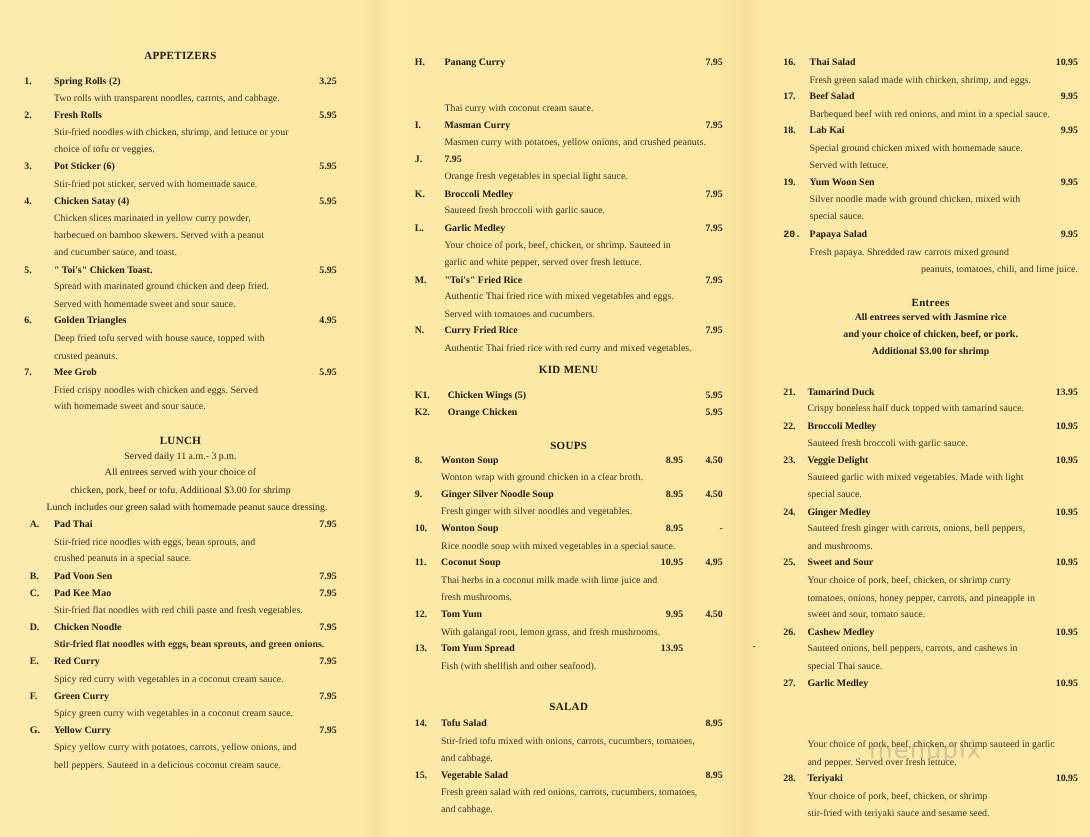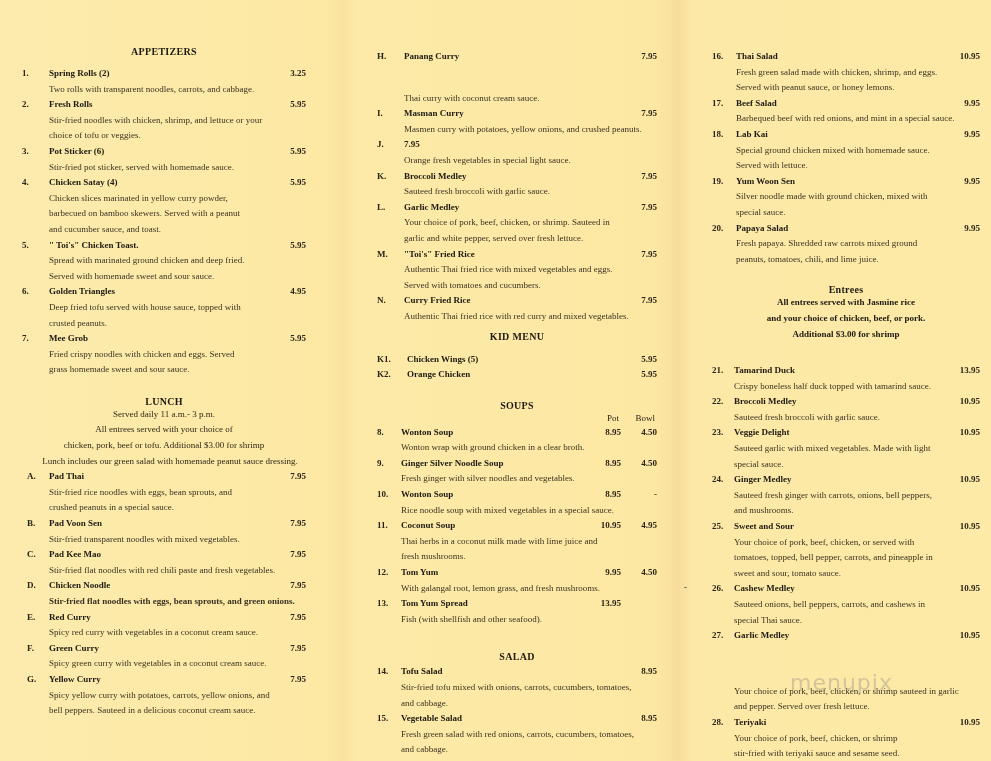--- a/index.html
+++ b/index.html
@@ -102,21 +102,21 @@
           <div class="desc" style="white-space: nowrap;">Deep fried tofu served with house sauce, topped with</div>
           <div class="desc" style="white-space: nowrap;">crusted peanuts.</div>
         </div>
         <div class="item">
           <div class="item-head">
             <span class="num">7.</span>
             <span class="name">Mee Grob</span>
             <span class="price">5.95</span>
           </div>
           <div class="desc" style="white-space: nowrap;">Fried crispy noodles with chicken and eggs. Served</div>
-          <div class="desc" style="white-space: nowrap;">grass homemade sweet and sour sauce.</div>
+          <div class="desc" style="white-space: nowrap;">with homemade sweet and sour sauce.</div>
         </div>
       </div>
 
     <div class="section-title" style="margin-top:18px;">LUNCH</div>
     <div>
       <div class="note">Served daily 11 a.m.- 3 p.m.</div>
       <div class="note">All entrees served with your choice of</div>
       <div class="note">chicken, pork, beef or tofu.  Additional $3.00 for shrimp</div>
       <div class="note" style="margin-left:-18px;margin-right:-30px;white-space:nowrap;">Lunch includes our green salad with homemade peanut sauce dressing.</div>
     </div>
@@ -129,21 +129,20 @@
           </div>
           <div class="desc" style="padding-left: 22px; white-space: nowrap;">Stir-fried rice noodles with eggs, bean sprouts, and</div>
           <div class="desc" style="padding-left: 22px; white-space: nowrap;">crushed peanuts in a special sauce.</div>
         </div>
         <div class="item">
           <div class="item-head">
             <span class="num" style="width: 22px;">B.</span>
             <span class="name">Pad Voon Sen</span>
             <span class="price">7.95</span>
           </div>
-          <div class="desc" style="padding-left: 22px; white-space: nowrap;">Stir-fried transparent noodles with mixed vegetables.</div>
         </div>
         <div class="item">
           <div class="item-head">
             <span class="num" style="width: 22px;">C.</span>
             <span class="name">Pad Kee Mao</span>
             <span class="price">7.95</span>
           </div>
           <div class="desc" style="padding-left: 22px; white-space: nowrap;">Stir-fried flat noodles with red chili paste and fresh vegetables.</div>
         </div>
         <div class="item">
@@ -255,24 +254,20 @@
         <div class="item">
           <div class="item-head">
             <span class="num" style="width: 30px;">K2.</span>
             <span class="name">Orange Chicken</span>
             <span class="price">5.95</span>
           </div>
         </div>
       </div>
 
     <div class="section-title" style="margin-top:17px;">SOUPS</div>
-    <div class="hdr-row" style="padding-right:2px;">
-      <span>Pot</span>
-      <span>Bowl</span>
-    </div>
     <div id="soup-list">
         <div class="item">
           <div class="item-head">
             <span class="num" style="width: 24px;">8.</span>
             <span class="name">Wonton Soup</span>
             <span class="price2">8.95</span>
             <span class="price2">4.50</span>
           </div>
           <div class="desc" style="padding-left: 24px; white-space: nowrap;">Wonton wrap with ground chicken in a clear broth.</div>
         </div>
@@ -349,21 +344,20 @@
 
   <div class="col col3">
     <div id="salad-list-b" style="margin-top:49px;">
         <div class="item">
           <div class="item-head">
             <span class="num" style="width: 24px;">16.</span>
             <span class="name">Thai Salad</span>
             <span class="price">10.95</span>
           </div>
           <div class="desc" style="padding-left: 24px; white-space: nowrap;">Fresh green salad made with chicken, shrimp, and eggs.</div>
-          <div class="desc" style="padding-left: 24px; white-space: nowrap;">Served with peanut sauce, or honey lemons.</div>
         </div>
         <div class="item">
           <div class="item-head">
             <span class="num" style="width: 24px;">17.</span>
             <span class="name">Beef Salad</span>
             <span class="price">9.95</span>
           </div>
           <div class="desc" style="padding-left: 24px; white-space: nowrap;">Barbequed beef with red onions, and mint in a special sauce.</div>
         </div>
         <div class="item">
@@ -379,26 +373,26 @@
           <div class="item-head">
             <span class="num" style="width: 24px;">19.</span>
             <span class="name">Yum Woon Sen</span>
             <span class="price">9.95</span>
           </div>
           <div class="desc" style="padding-left: 24px; white-space: nowrap;">Silver noodle made with ground chicken, mixed with</div>
           <div class="desc" style="padding-left: 24px; white-space: nowrap;">special sauce.</div>
         </div>
         <div class="item">
           <div class="item-head">
-            <span class="num" style="width: 24px;">20.</span>
+            <span class="num" style="width: 24px; font-family: Liberation Mono, monospace;">20.</span>
             <span class="name">Papaya Salad</span>
             <span class="price">9.95</span>
           </div>
           <div class="desc" style="padding-left: 24px; white-space: nowrap;">Fresh papaya. Shredded raw carrots mixed ground</div>
-          <div class="desc" style="padding-left: 24px; white-space: nowrap;">peanuts, tomatoes, chili, and lime juice.</div>
+          <div class="desc" style="padding-left: 24px; white-space: nowrap; text-align: right;">peanuts, tomatoes, chili, and lime juice.</div>
         </div>
       </div>
 
     <div class="section-title" style="margin-top:17px;">Entrees</div>
     <div>
       <div class="note bold">All entrees served with Jasmine rice</div>
       <div class="note bold">and your choice of chicken, beef, or pork.</div>
       <div class="note bold">Additional $3.00 for shrimp</div>
     </div>
     <div id="entree-list" style="margin-top:21px;">
@@ -435,22 +429,22 @@
           </div>
           <div class="desc" style="padding-left: 22px; white-space: nowrap;">Sauteed fresh ginger with carrots, onions, bell peppers,</div>
           <div class="desc" style="padding-left: 22px; white-space: nowrap;">and mushrooms.</div>
         </div>
         <div class="item">
           <div class="item-head">
             <span class="num" style="width: 22px;">25.</span>
             <span class="name">Sweet and Sour</span>
             <span class="price">10.95</span>
           </div>
-          <div class="desc" style="padding-left: 22px; white-space: nowrap;">Your choice of pork, beef, chicken, or served with</div>
-          <div class="desc" style="padding-left: 22px; white-space: nowrap;">tomatoes, topped, bell pepper, carrots, and pineapple in</div>
+          <div class="desc" style="padding-left: 22px; white-space: nowrap;">Your choice of pork, beef, chicken, or shrimp curry</div>
+          <div class="desc" style="padding-left: 22px; white-space: nowrap;">tomatoes, onions, honey pepper, carrots, and pineapple in</div>
           <div class="desc" style="padding-left: 22px; white-space: nowrap;">sweet and sour, tomato sauce.</div>
         </div>
         <div class="item">
           <div class="item-head">
             <span class="num" style="width: 22px;">26.</span>
             <span class="name">Cashew Medley</span>
             <span class="price">10.95</span>
           </div>
           <div class="desc" style="padding-left: 22px; white-space: nowrap;">Sauteed onions, bell peppers, carrots, and cashews in</div>
           <div class="desc" style="padding-left: 22px; white-space: nowrap;">special Thai sauce.</div>

